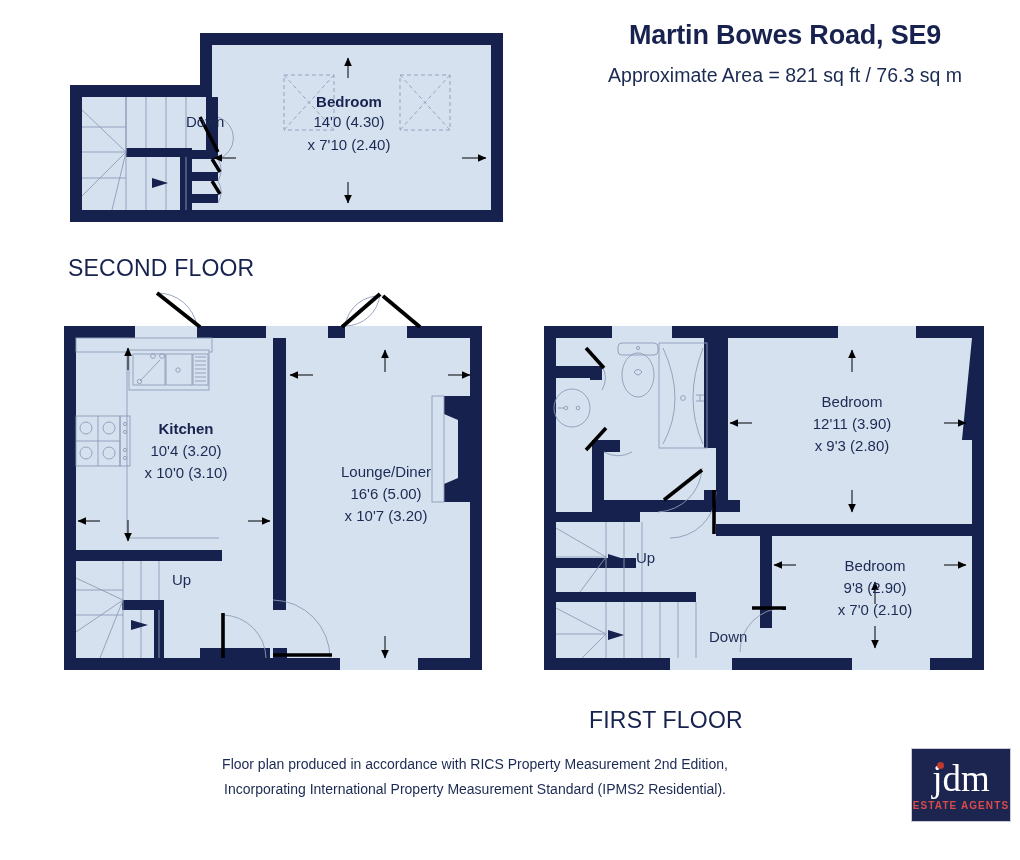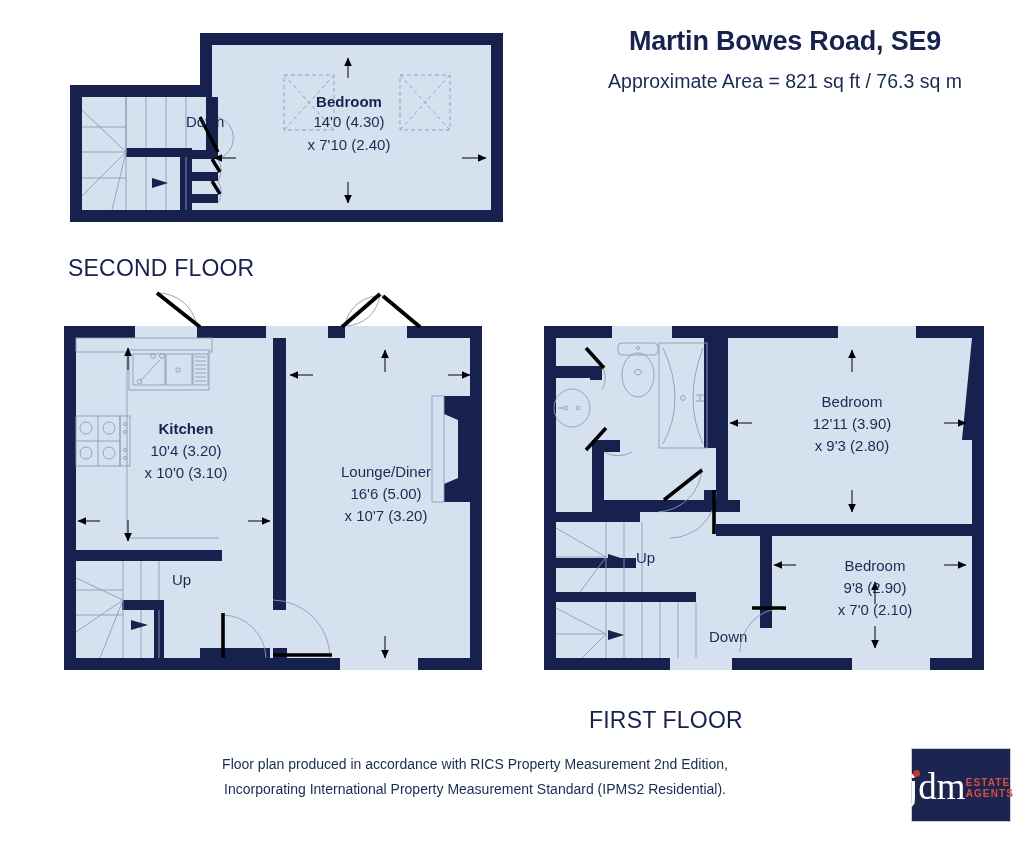--- a/index.html
+++ b/index.html
@@ -4,21 +4,21 @@
 <style>
   html,body{margin:0;padding:0;background:#ffffff;}
   body{
     width:1020px;height:860px;position:relative;overflow:hidden;
     font-family:"Liberation Sans", sans-serif;
     color:#16214d;
   }
   .plan-stage{position:absolute;left:0;top:0;width:1020px;height:860px;}
   svg.plan{position:absolute;left:0;top:0;width:1020px;height:860px;}
 
-  .title-block{position:absolute;left:560px;top:26px;width:450px;text-align:center;}
+  .title-block{position:absolute;left:560px;top:20px;width:450px;text-align:center;}
   .title-main{
     font-size:27px;font-weight:bold;letter-spacing:-0.2px;color:#17224f;
     white-space:nowrap;
   }
   .title-sub{
     margin-top:13px;font-size:19.5px;color:#1b2a52;white-space:nowrap;
   }
 
   .floor-label{
     position:absolute;font-size:23px;font-weight:normal;color:#17224f;
@@ -29,21 +29,21 @@
   #lbl-first{left:543px;top:707px;margin-left:46px;}
 
   .footer{
     position:absolute;left:60px;top:752px;width:830px;text-align:center;
     font-size:14px;line-height:25px;color:#1b2a52;
   }
 
   .logo{
     position:absolute;left:911px;top:748px;width:98px;height:72px;
     background:#1b2550;border:1px solid #c9ccd8;
-    display:flex;align-items:center;justify-content:center;flex-direction:row;
+    display:flex;align-items:center;justify-content:center;flex-direction:column;
   }
   .logo-word{
     position:relative;font-family:"Liberation Serif", serif;
     font-size:37px;line-height:32px;color:#ffffff;letter-spacing:0px;
     margin-top:4px;
   }
   .logo-dot{
     position:absolute;left:5px;top:-1px;width:7px;height:7px;border-radius:50%;
     background:#c0392b;
   }

